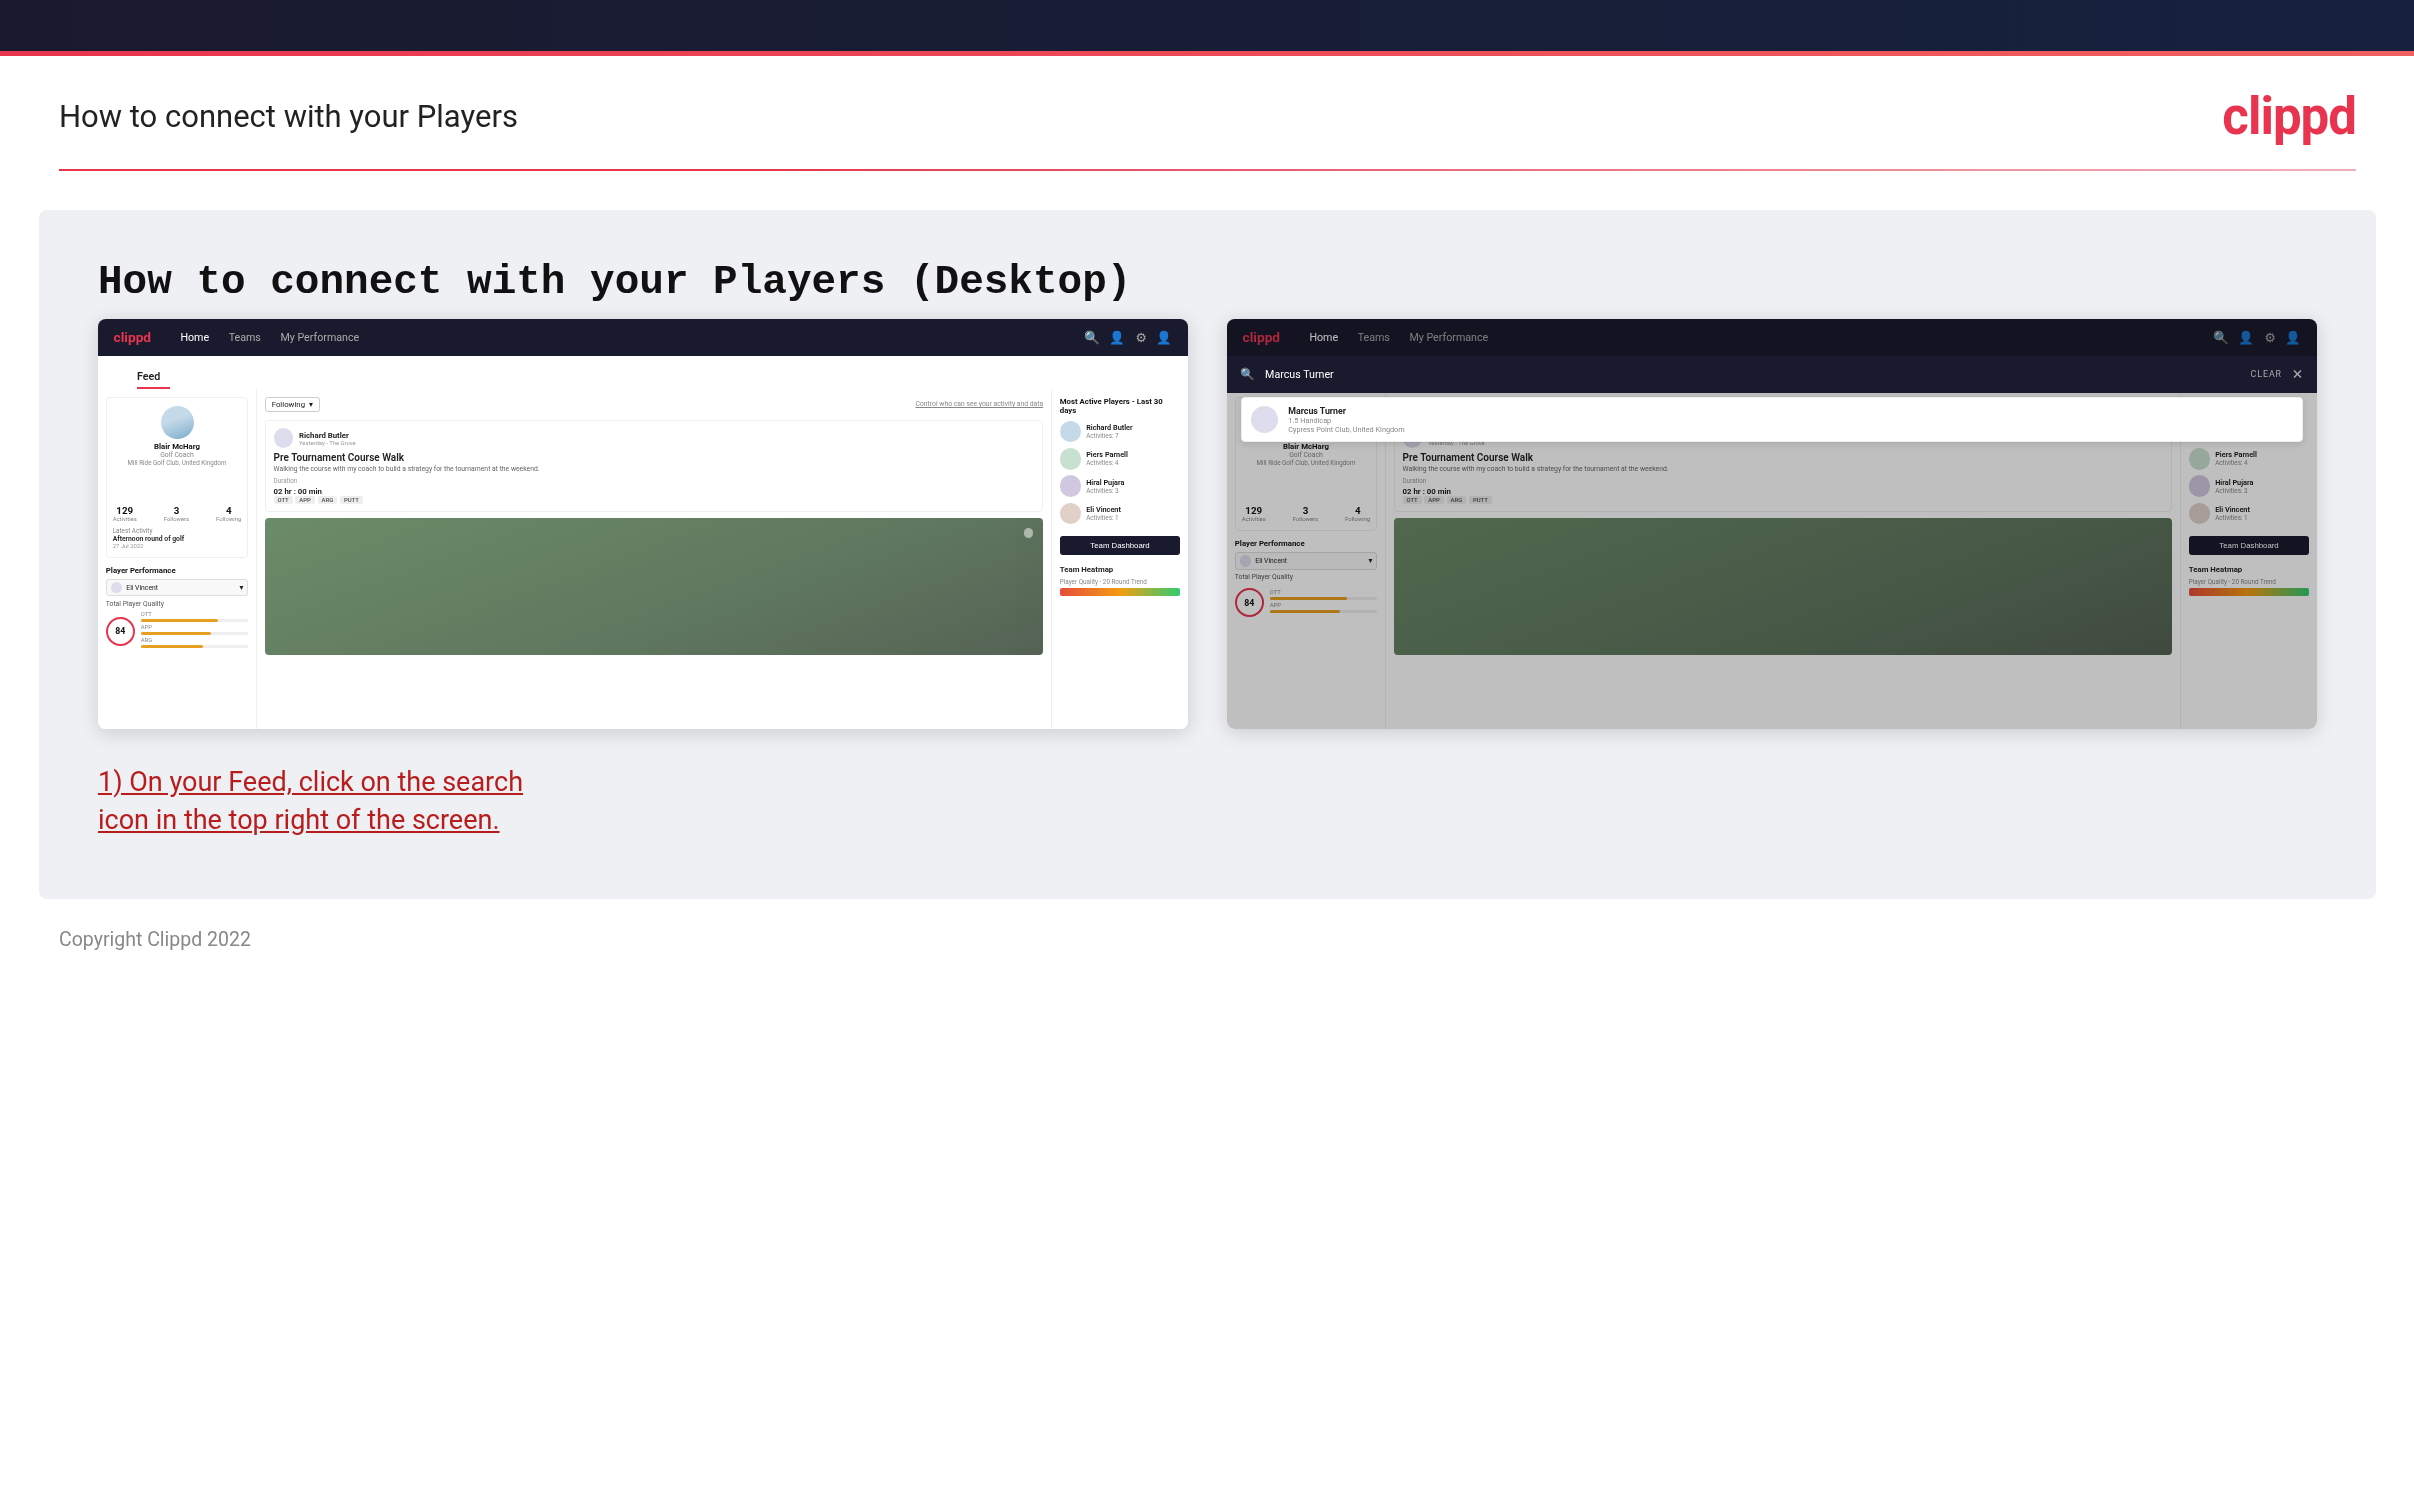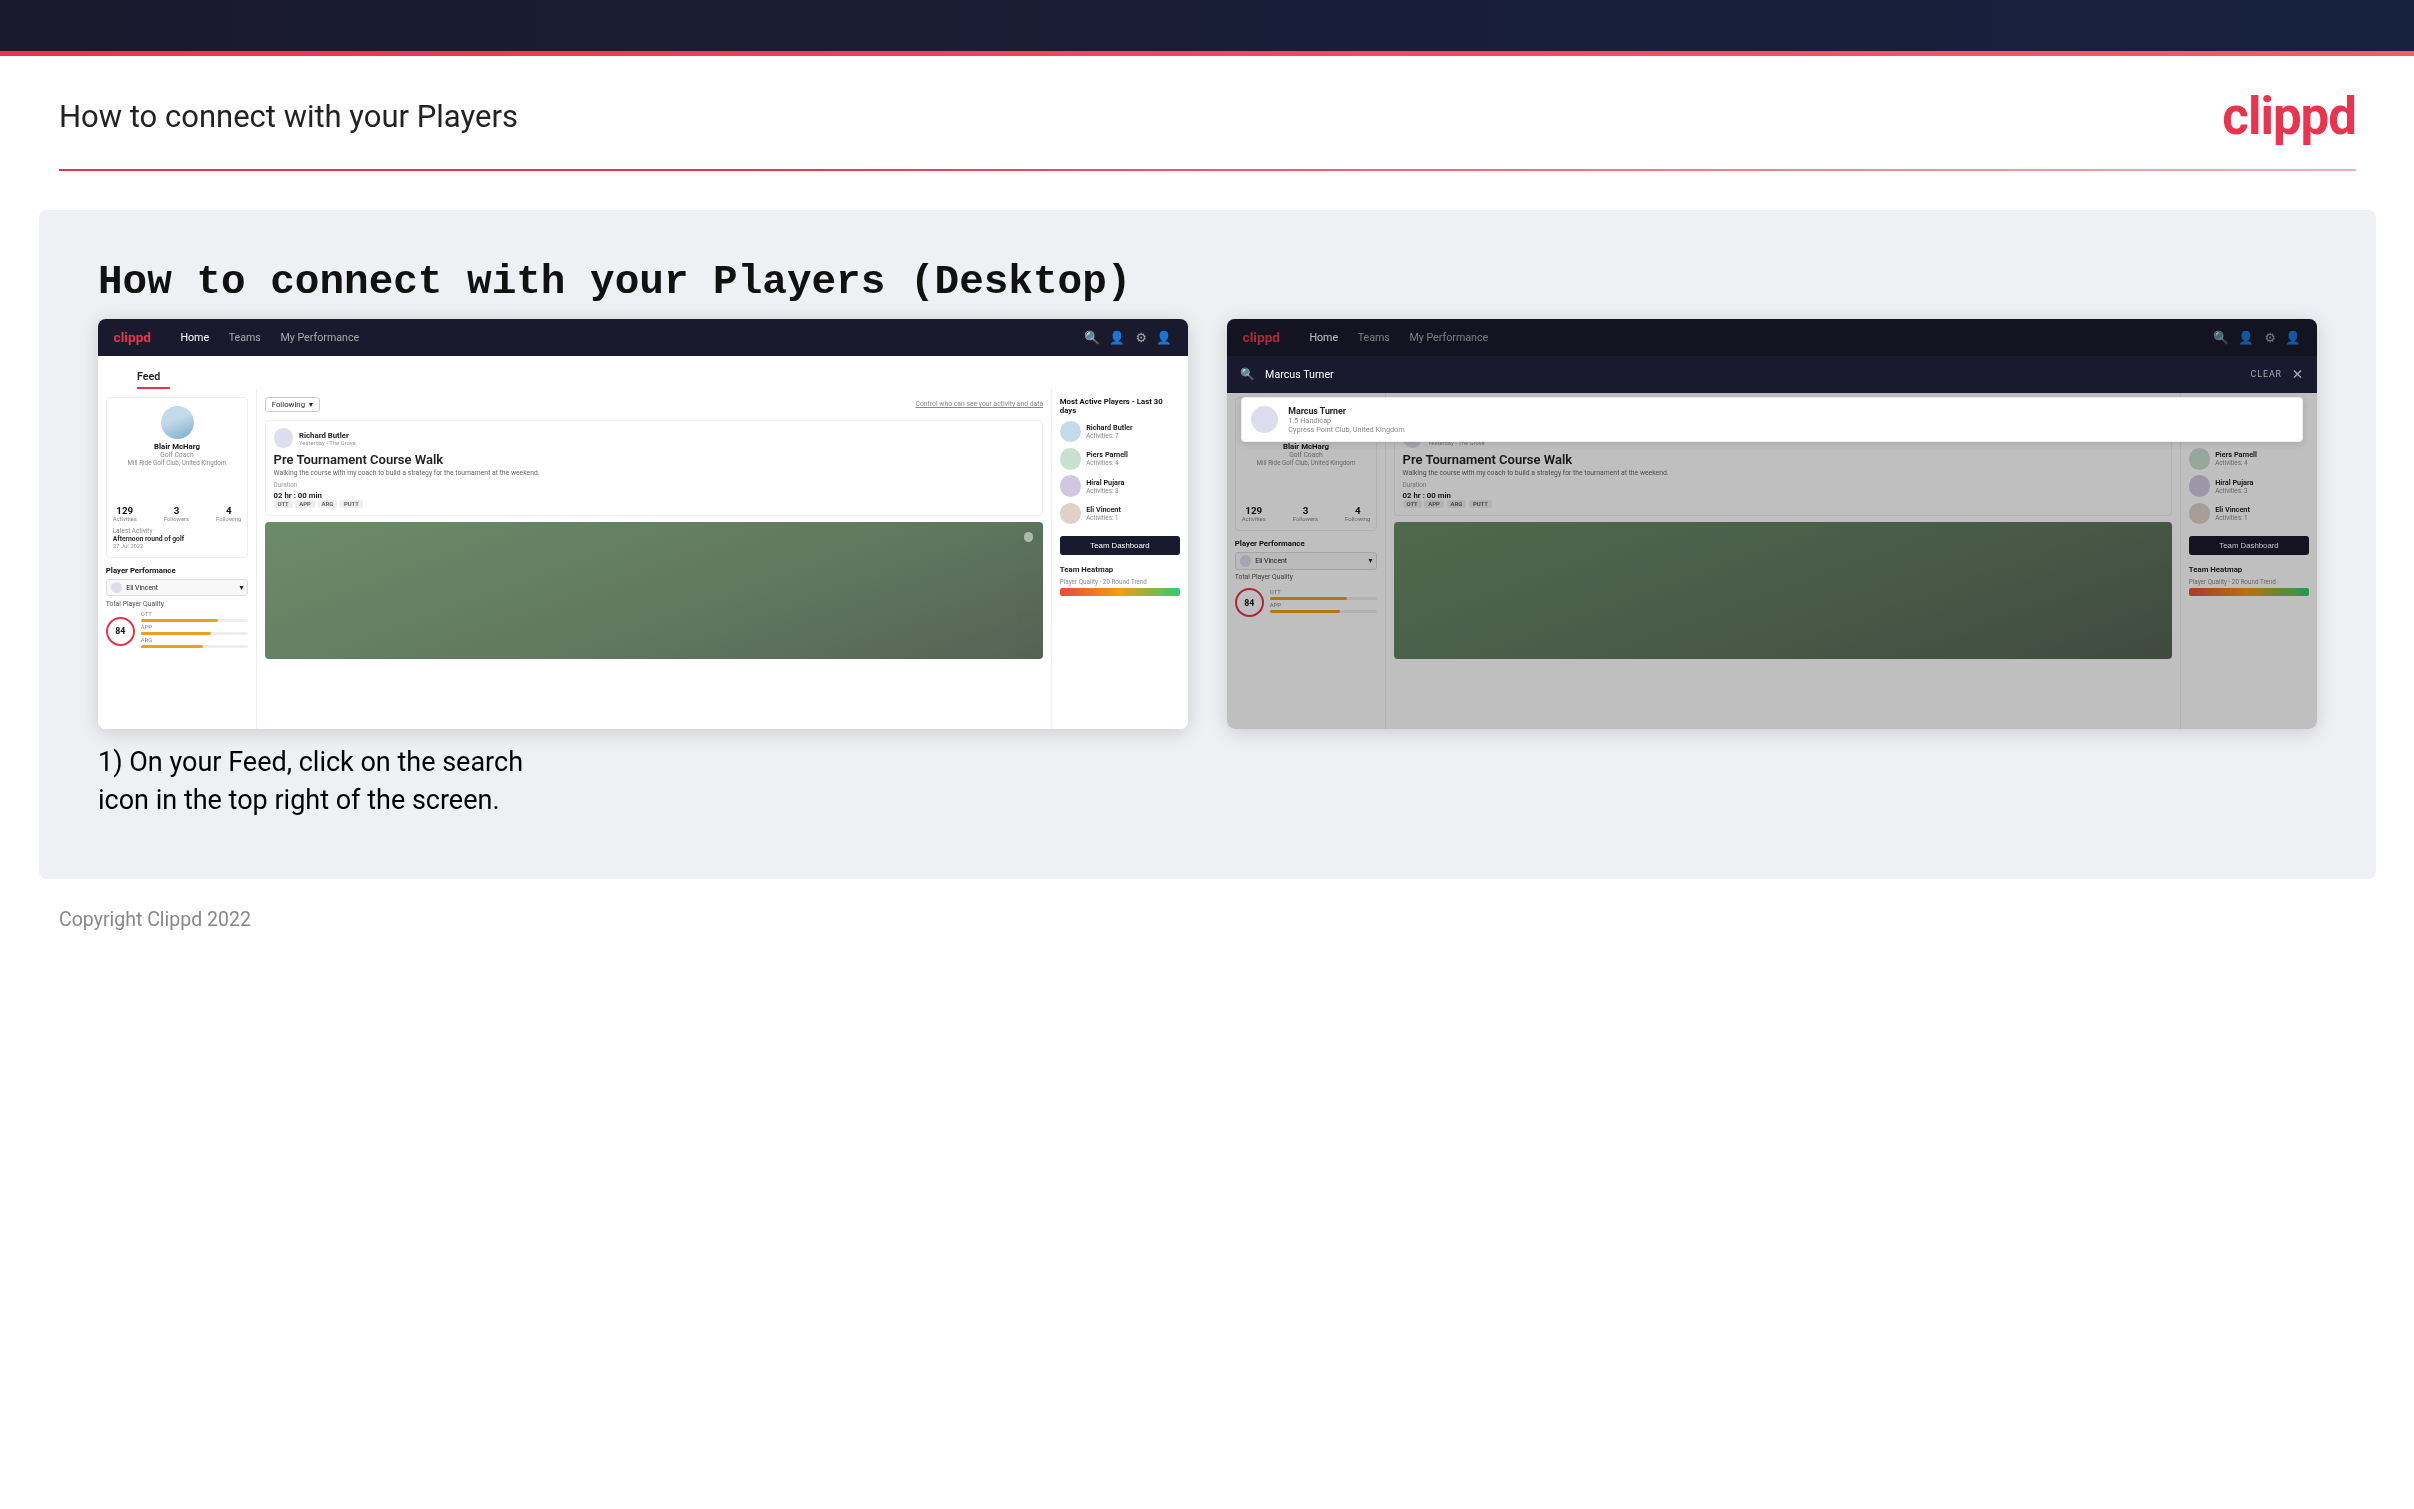--- a/index.html
+++ b/index.html
@@ -248,21 +248,21 @@
       background: #fff;
       border: 1px solid #eee;
       border-radius: 3.9px;
       padding: 7.8px;
       margin-bottom: 5.9px;
     }
     .activity-user { display: flex; align-items: center; gap: 5.9px; margin-bottom: 3.9px; }
     .activity-avatar { width: 19.5px; height: 19.5px; border-radius: 50%; background: #dde; }
     .activity-name { font-size: 7.8px; font-weight: 700; }
     .activity-date { font-size: 5.9px; color: #999; }
-    .activity-title { font-size: 13px; font-weight: 600; margin-bottom: 2px; }
+    .activity-title { font-size: 10px; font-weight: 600; margin-bottom: 2px; }
     .activity-desc { font-size: 6.8px; color: #666; margin-bottom: 3.9px; }
     .activity-tags { display: flex; gap: 2.9px; }
     .activity-tag {
       background: #eee;
       border-radius: 2px;
       padding: 1px 3.9px;
       font-size: 5.9px;
       font-weight: 600;
       color: #555;
     }
@@ -353,24 +353,25 @@
       height: 27px;
       border-radius: 50%;
       background: #dde;
       flex-shrink: 0;
     }
     .search-result-name { font-size: 8.8px; font-weight: 700; }
     .search-result-info { font-size: 7.3px; color: #888; }
 
     
     .desc-text {
-      margin-top: 15px;
+      margin-top: 35px;
       font-size: 27px;
-      color: #000000;
+      color: #b91c1c;
       line-height: 1.4;
+      text-decoration: underline;
     }
 
     
     .footer {
       padding: 29px 59px;
       font-size: 19.5px;
       color: #888;
     }
 
     

